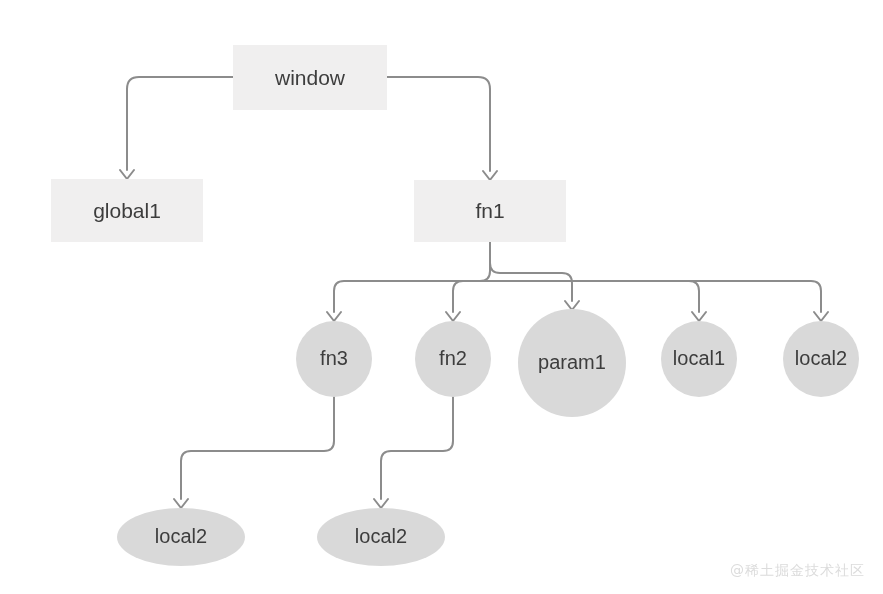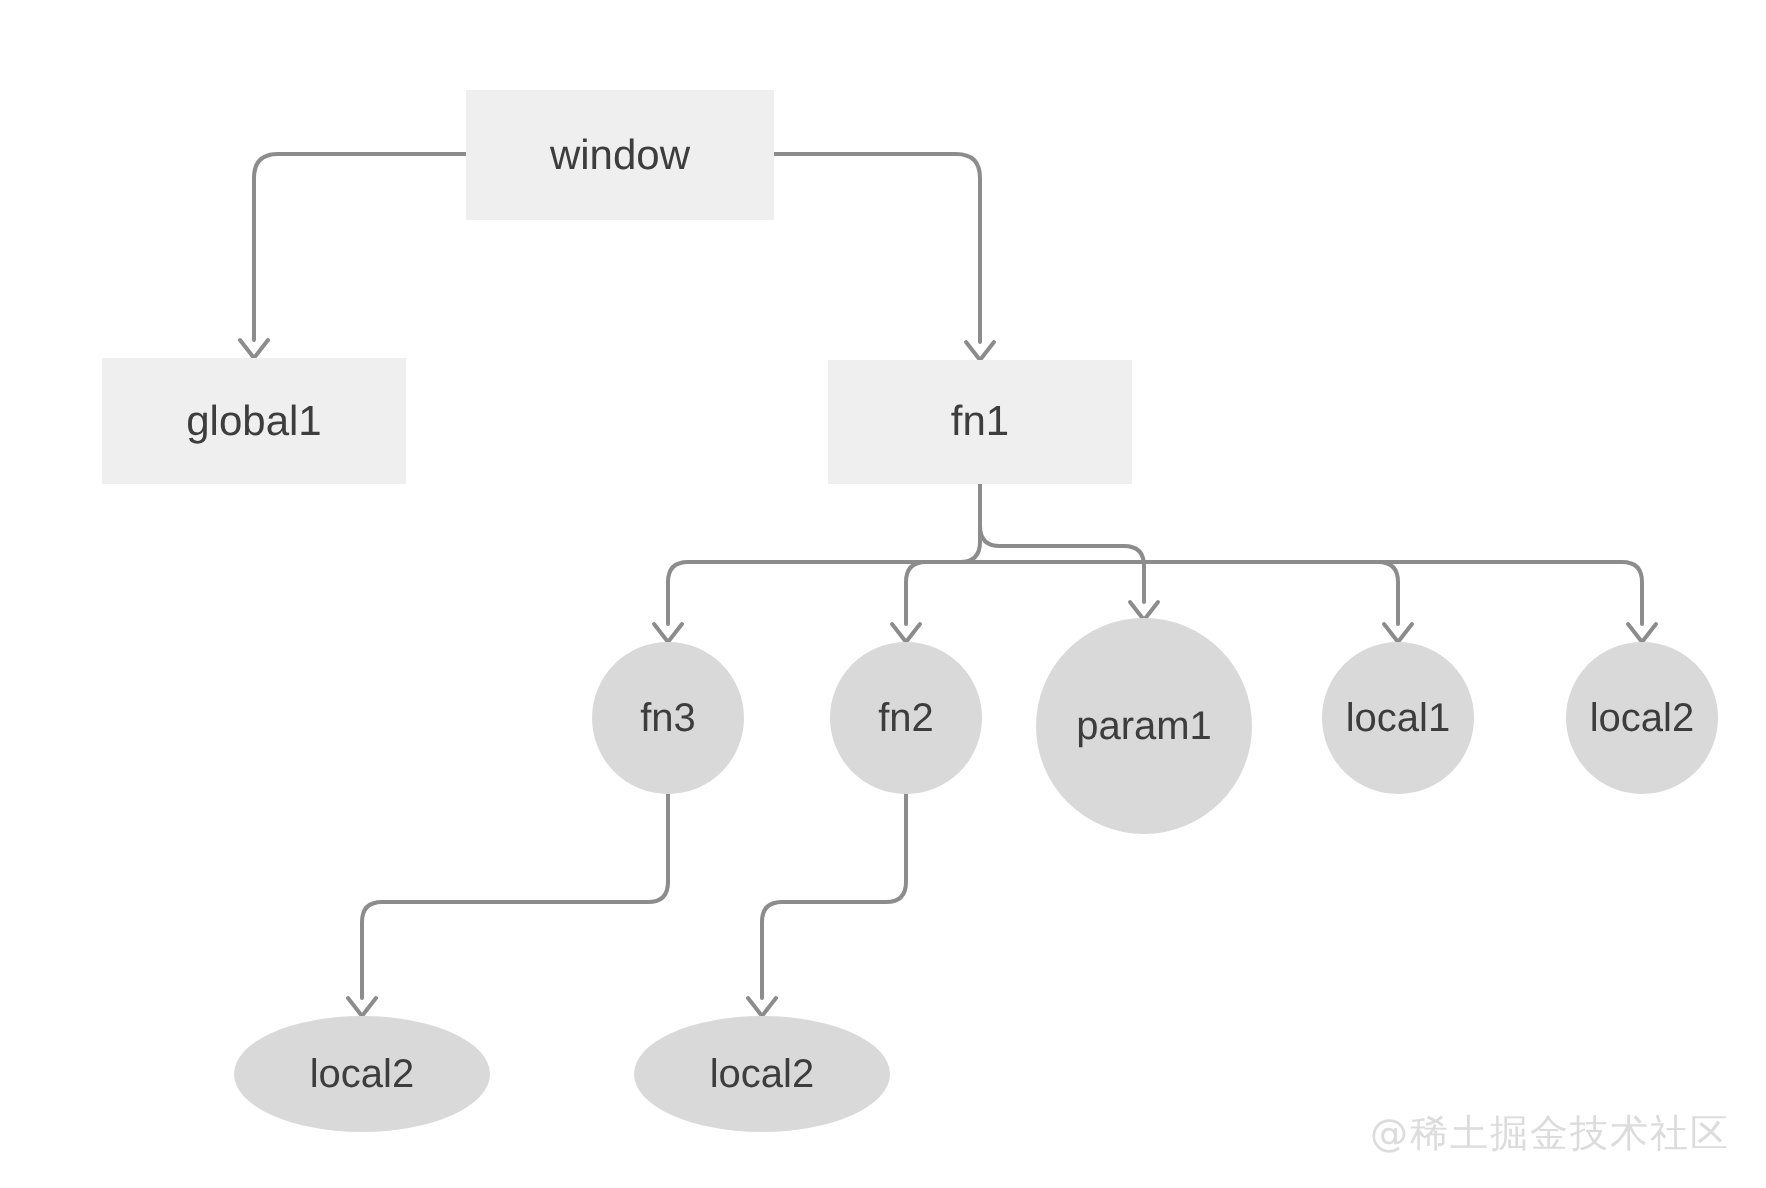--- a/index.html
+++ b/index.html
@@ -57,21 +57,21 @@
     stroke: #8c8c8c;
     stroke-width: 2;
     stroke-linecap: round;
     stroke-linejoin: round;
   }
   .watermark {
     position: absolute;
     right: 18px;
     bottom: 14px;
     font-family: "DejaVu Sans", "Liberation Sans", sans-serif;
-    font-size: 19px;
+    font-size: 14px;
     color: #dcdcdc;
     letter-spacing: 1px;
     white-space: nowrap;
     user-select: none;
     margin-left: 19px;
   }
 </style>
 </head>
 <body>
 

